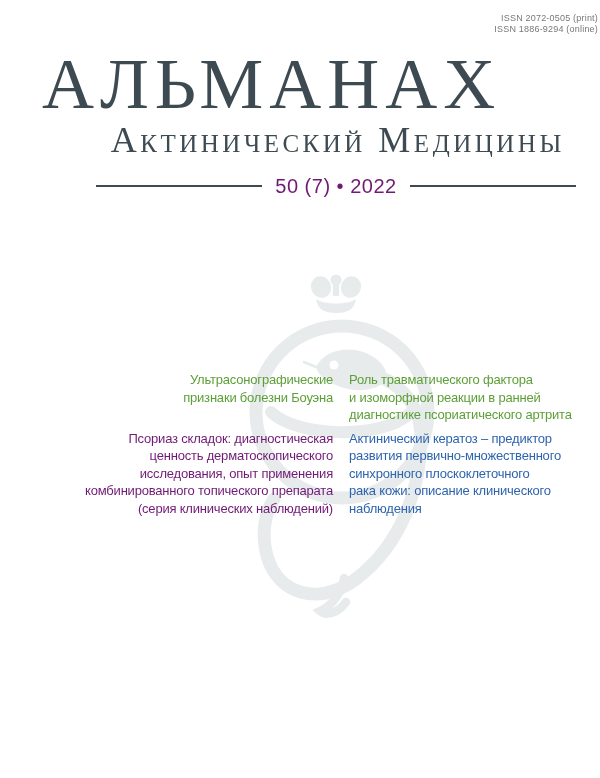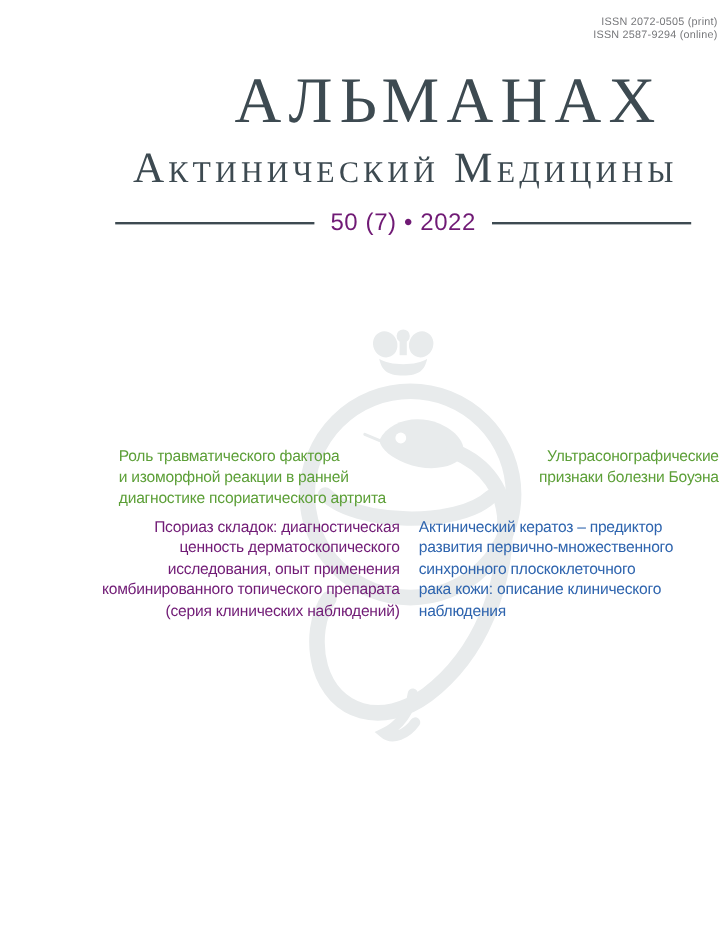--- a/index.html
+++ b/index.html
@@ -7,23 +7,23 @@
     position:relative;width:600px;height:778px;background:#ffffff;
     overflow:hidden;font-family:"Liberation Sans",sans-serif;margin-left:36px;
   }
   .issn{
     position:absolute;top:13px;right:38px;text-align:right;
     font-size:9px;line-height:11px;color:#77787b;letter-spacing:0.2px;
   }
   .emblem{position:absolute;left:180px;top:272px;z-index:0;}
   .masthead{position:relative;z-index:1;}
   .title{
-    position:absolute;top:46px;left:0;width:516px;margin:0;text-align:right;
+    position:absolute;top:46px;left:0;width:516px;margin:0;text-align:left;
     font-family:"Liberation Serif",serif;font-weight:400;
-    font-size:54px;line-height:76px;letter-spacing:6px;color:#3d4a51;
+    font-size:72px;line-height:76px;letter-spacing:6px;color:#3d4a51;
     text-indent:6px; 
   }
   .subtitle{
     position:absolute;top:120px;left:0;width:600px;margin:0;text-align:center;
     font-family:"Liberation Serif",serif;font-weight:400;
     font-variant:small-caps;
     font-size:36px;line-height:40px;letter-spacing:3.5px;color:#3d4a51;
     text-indent:3.5px;
   }
   .issue-row{
@@ -46,21 +46,21 @@
   .cell.left{text-align:right;}
   .cell.right{margin-left:16px;text-align:left;}
 </style>
 </head>
 <body>
 
 <div class="page">
 
   <div class="issn">
     <div>ISSN 2072-0505 (print)</div>
-    <div>ISSN 2587-9294 (online)</div>
+    <div>ISSN 1886-9294 (online)</div>
   </div>
 
   <svg class="emblem" width="250" height="350" viewBox="0 0 250 350" aria-hidden="true">
     <g fill="#e8ebec" stroke="none">
 
       <ellipse cx="105" cy="15" rx="10" ry="11" transform="rotate(-25 105 15)"></ellipse>
       <ellipse cx="135" cy="15" rx="10" ry="11" transform="rotate(25 135 15)"></ellipse>
       <circle cx="120" cy="8" r="5.5"></circle>
       <rect x="117" y="11" width="6" height="13"></rect>
       <path d="M100,27 C108,33 132,33 140,27 C138,36 134,41 120,41 C106,41 102,36 100,27 Z"></path>
@@ -87,25 +87,25 @@
   </div>
 
   <div class="issue-row">
     <span class="rule"></span>
     <span class="issue">50 (7) • 2022</span>
     <span class="rule"></span>
   </div>
 
   <div class="articles">
     <div class="article-row">
+      <div class="cell left" style="color: rgb(92, 159, 55);">Ультрасонографические
+признаки болезни Боуэна</div>
       <div class="cell right" style="color: rgb(92, 159, 55);">Роль травматического фактора
 и изоморфной реакции в ранней
 диагностике псориатического артрита</div>
-      <div class="cell left" style="color: rgb(92, 159, 55);">Ультрасонографические
-признаки болезни Боуэна</div>
     </div>
     <div class="article-row">
       <div class="cell left" style="color: #701a75;">Псориаз складок: диагностическая
 ценность дерматоскопического
 исследования, опыт применения
 комбинированного топического препарата
 (серия клинических наблюдений)</div>
       <div class="cell right" style="color: rgb(46, 100, 174);">Актинический кератоз – предиктор
 развития первично-множественного
 синхронного плоскоклеточного

